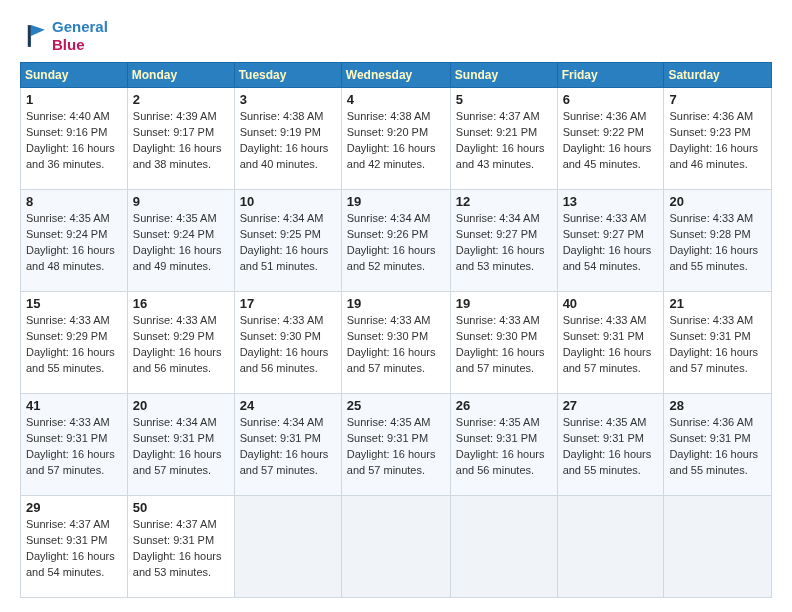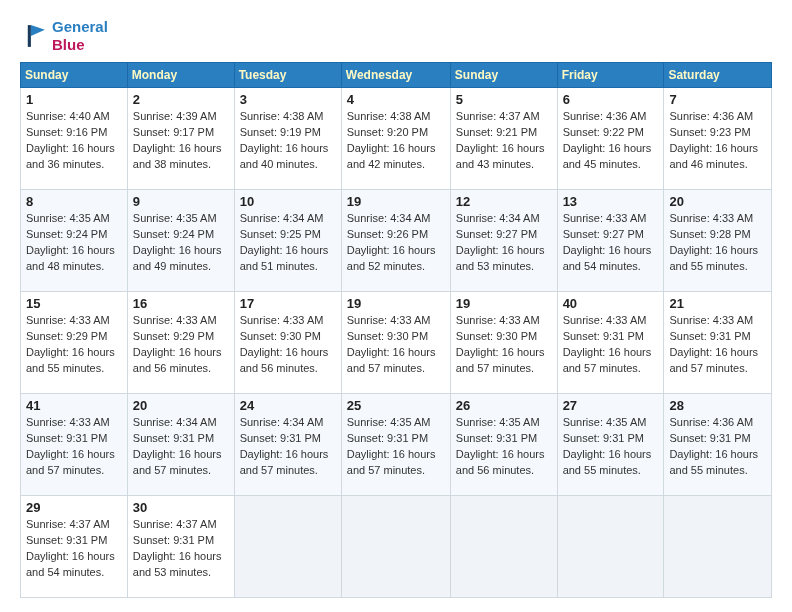--- a/index.html
+++ b/index.html
@@ -371,21 +371,21 @@
         <tr class="last-row">
           <td>
             <span class="day-number">29</span>
           <div class="day-detail">
             Sunrise: 4:37 AM<br>
             Sunset: 9:31 PM<br>
             Daylight: 16 hours and 54 minutes.
           </div>
           </td>
           <td>
-            <span class="day-number">30</span>
+            <span class="day-number">50</span>
           <div class="day-detail">
             Sunrise: 4:37 AM<br>
             Sunset: 9:31 PM<br>
             Daylight: 16 hours and 53 minutes.
           </div>
           </td>
           <td class="empty-cell"></td>
           <td class="empty-cell"></td>
           <td class="empty-cell"></td>
           <td class="empty-cell"></td>

